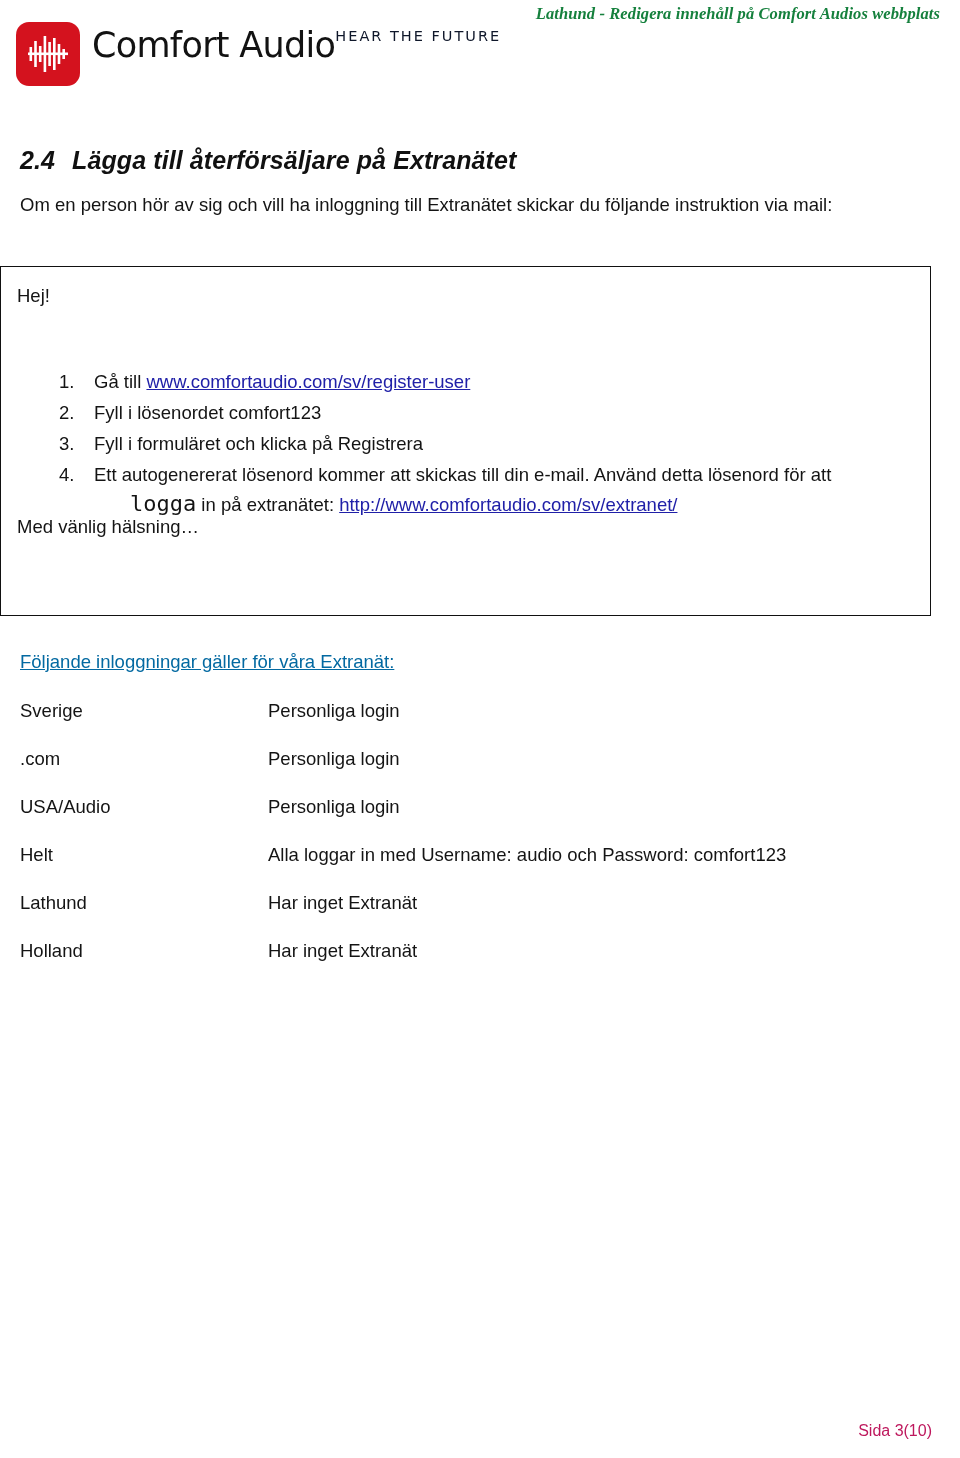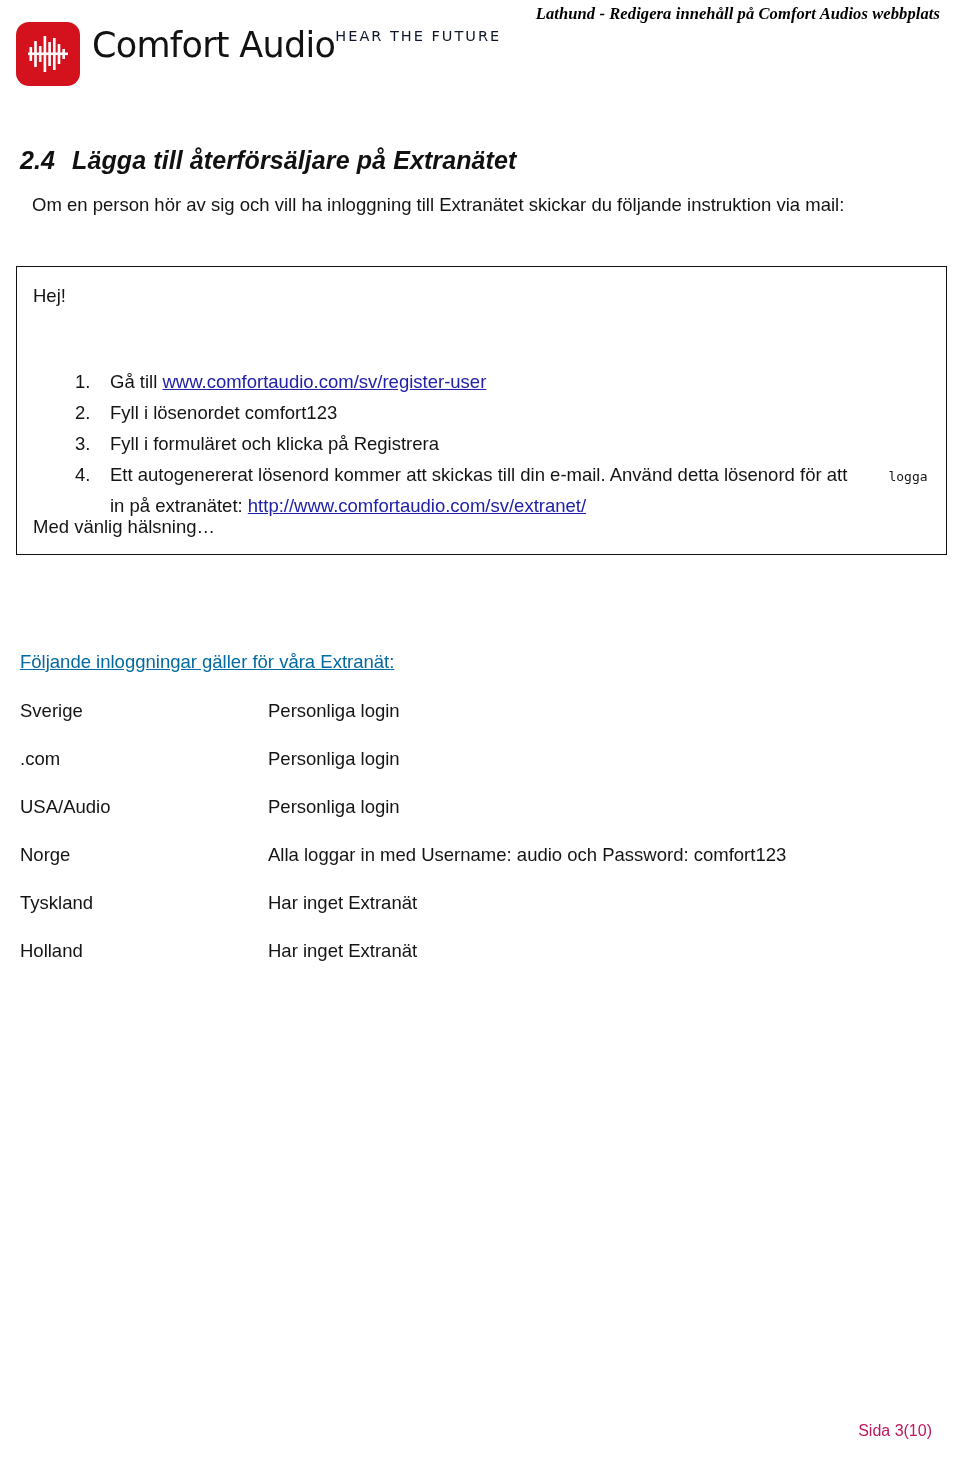--- a/index.html
+++ b/index.html
@@ -18,21 +18,21 @@
 
   
   .doc-header {
     position: absolute;
     top: 4px;
     right: 20px;
     font-family: "Liberation Serif", serif;
     font-style: italic;
     font-weight: 700;
     font-size: 16.5px;
-    color: #000000;
+    color: #15803d;
     white-space: nowrap;
     letter-spacing: .1px;
   }
 
   
   .logo-block {
     position: absolute;
     left: 16px;
     top: 22px;
     display: flex;
@@ -86,30 +86,29 @@
   }
   .section-heading .num { margin-right: 17px; }
 
   .intro-line {
     position: absolute;
     left: 20px;
     top: 194px;
     font-size: 18.5px;
     color: #141414;
     white-space: nowrap;
-    margin-left: 12px;
   }
 
   
   .mail-box {
     position: absolute;
-    left: 16px;
+    left: 0;
     top: 266px;
     width: 931px;
-    height: 289px;
+    height: 350px;
     border: 1.6px solid #111111;
     box-sizing: border-box;
   }
   .mail-inner { position: relative; width: 100%; height: 100%; }
 
   .mail-line {
     position: absolute;
     font-size: 18.5px;
     color: #141414;
     white-space: nowrap;
@@ -139,21 +138,21 @@
     left: 42px;
     top: 0;
     width: 24px;
     text-align: left;
   }
   .mail-list li.wrap { padding-right: 10px; }
   a.doclink {
     color: #2020a8;
     text-decoration: underline;
   }
-  .mono { font-family: "DejaVu Sans Mono", monospace; font-size: 13px; margin-left: 36px; }
+  .mono { font-family: "DejaVu Sans Mono", monospace; font-size: 22px; margin-left: 36px; }
 
   
   .table-title {
     position: absolute;
     left: 20px;
     top: 651px;
     font-size: 18.5px;
     color: #0369a1;
     text-decoration: underline;
     white-space: nowrap;
@@ -249,25 +248,25 @@
     </tr>
     <tr>
       <td class="c-region">.com</td>
       <td>Personliga login</td>
     </tr>
     <tr>
       <td class="c-region">USA/Audio</td>
       <td>Personliga login</td>
     </tr>
     <tr>
-      <td class="c-region">Norge</td>
+      <td class="c-region">Helt</td>
       <td>Alla loggar in med Username: audio och Password: comfort123</td>
     </tr>
     <tr>
-      <td class="c-region">Tyskland</td>
+      <td class="c-region">Lathund</td>
       <td>Har inget Extranät</td>
     </tr>
     <tr>
       <td class="c-region">Holland</td>
       <td>Har inget Extranät</td>
     </tr>
   </tbody>
 </table>
 
 <div class="doc-footer">Sida 3(10)</div>

